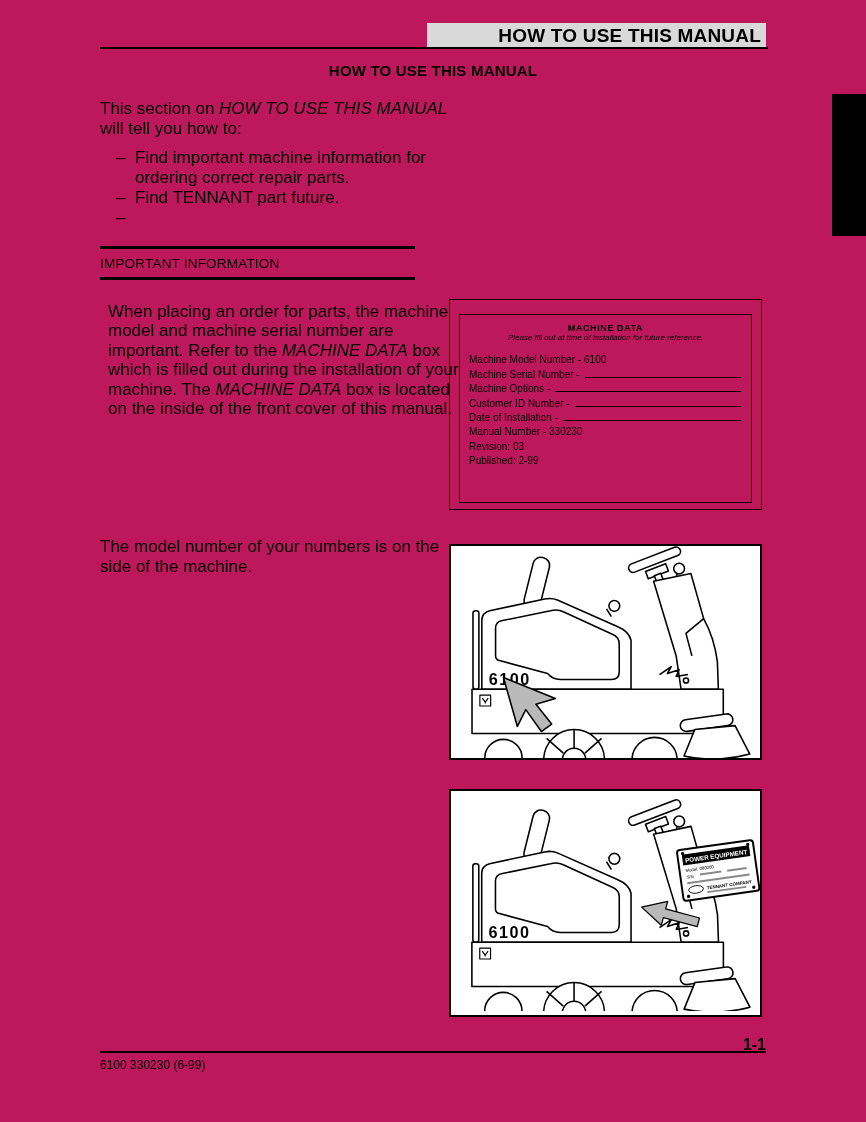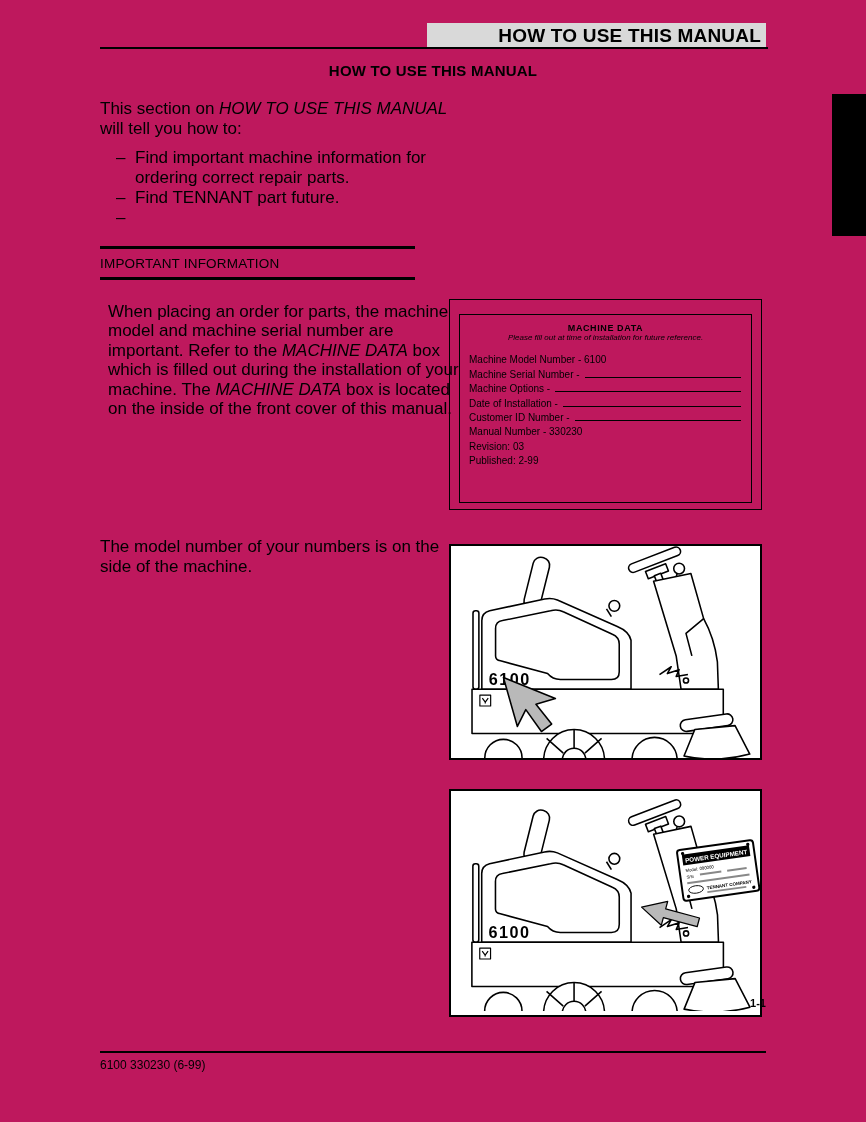--- a/index.html
+++ b/index.html
@@ -39,21 +39,21 @@
   .fig1{left:449px; top:544px; width:313px; height:216px;}
   .fig2{left:449px; top:789px; width:313px; height:228px;}
   .fig svg{display:block; width:100%; height:100%;}
   .note1{left:100px; top:537px; width:352px;}
   .note2{left:100px; top:781px; width:352px;}
   
   .side-tab{left:832px; top:94px; width:34px; height:142px; background:#000;}
   
   .footer-rule{left:100px; top:1051px; width:666px; height:1.5px; background:#000;}
   .footer-left{left:100px; top:1058px; font-size:12px;}
-  .footer-right{left:666px; top:997px; width:100px; text-align:right; font-size:11px; font-weight:bold;}
+  .footer-right{left:666px; top:1036px; width:100px; text-align:right; font-size:16px; font-weight:bold;}
   .it{font-style:italic;}
 </style>
 </head>
 <body>
 
 <div class="page">
 
   <div class="abs header-band">
     <span class="t">HOW TO USE THIS MANUAL</span>
   </div>
@@ -94,25 +94,25 @@
           </div>
         <div class="md-row">
             <span>Machine Serial Number -</span>
             <span class="fline"></span>
           </div>
         <div class="md-row">
             <span>Machine Options -</span>
             <span class="fline"></span>
           </div>
         <div class="md-row">
+            <span>Customer ID Number -</span>
+            <span class="fline"></span>
+          </div>
+        <div class="md-row">
             <span>Date of Installation -</span>
-            <span class="fline"></span>
-          </div>
-        <div class="md-row">
-            <span>Customer ID Number -</span>
             <span class="fline"></span>
           </div>
         <div class="md-row">
             <span>Manual Number - 330230</span>
           </div>
         <div class="md-row">
             <span>Revision: 03</span>
           </div>
         <div class="md-row">
             <span>Published: 2-99</span>

